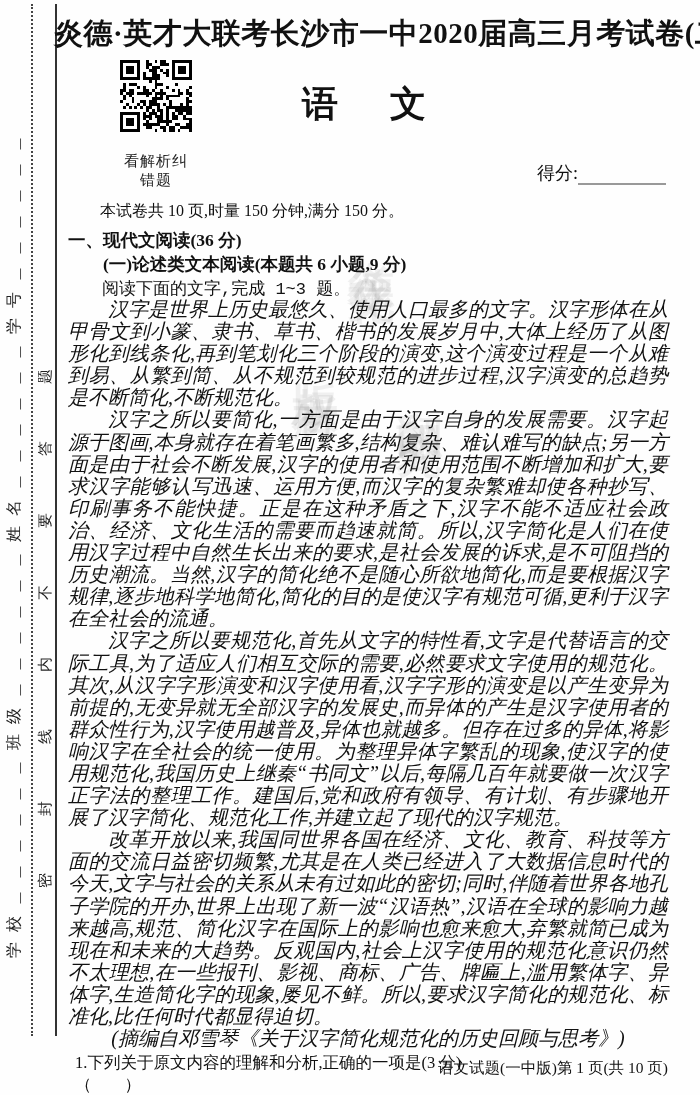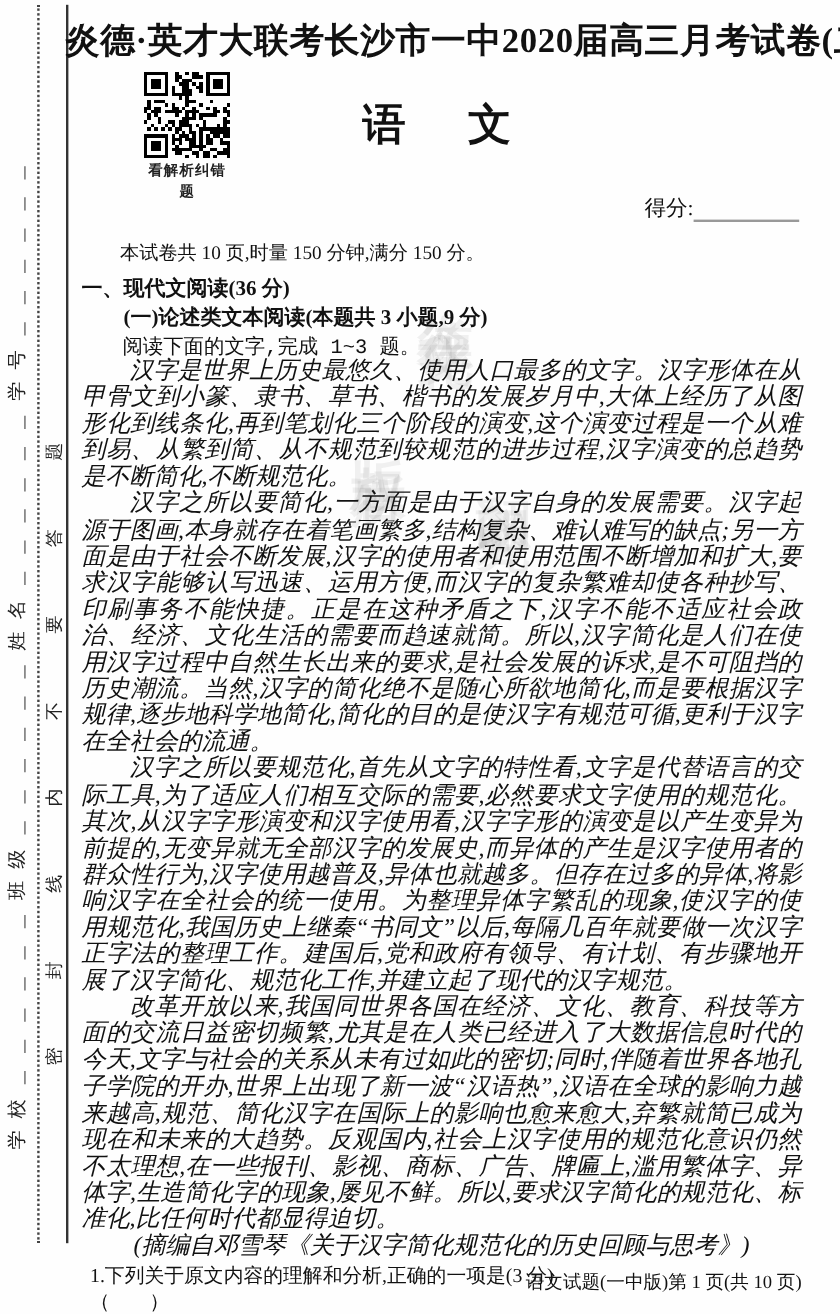--- a/index.html
+++ b/index.html
@@ -27,21 +27,21 @@
   .wm1{left:62px; top:0;}
   .wm2{left:6px; top:120px;}
   .wm3{left:110px; top:150px;}
   
   .content{position:absolute; left:68px; top:0; width:600px; z-index:1;}
   .exam-title{position:absolute; top:14px; left:-14px; width:636px;
     text-align:center; font-size:29px; font-weight:bold; white-space:nowrap;
     letter-spacing:0.5px;}
   .qr-wrap{position:absolute; left:50px; top:60px; width:76px; text-align:center;}
   .qr-wrap svg{display:block; width:72px; height:72px; margin:0 auto;}
-  .qr-caption{font-size:12px; letter-spacing:1px; margin-top:2px; color:#222;font-weight:bold;}
+  .qr-caption{font-size:15px; letter-spacing:1px; margin-top:20px; color:#222;}
   .subject-title{position:absolute; top:80px; left:0; width:600px;
     text-align:center; font-size:36px; font-weight:bold; letter-spacing:8px;}
   .score{position:absolute; top:161px; right:2px; font-size:18px; font-weight:normal;
     white-space:nowrap;text-align:center;}
   .score .blank{display:inline-block; width:88px; height:19px;
     border-bottom:2px solid #999; vertical-align:bottom;}
   .intro-note{position:absolute; top:201px; left:0; width:600px; font-size:16px;
     text-indent:2em;}
   .sec1{position:absolute; top:228px; left:0; width:600px; font-size:17.5px;
     font-weight:bold;}
@@ -303,21 +303,21 @@
     </div>
 
     <div class="subject-title">语　文</div>
 
     <div class="score">
       <span>得分:</span><span class="blank"></span>
     </div>
 
     <div class="intro-note">本试卷共 10 页,时量 150 分钟,满分 150 分。</div>
     <div class="sec1">一、现代文阅读(36 分)</div>
-    <div class="sec1-1">(一)论述类文本阅读(本题共 3 小题,9 分)</div>
+    <div class="sec1-1">(一)论述类文本阅读(本题共 6 小题,9 分)</div>
     <div class="instr">阅读下面的文字,完成 1~3 题。</div>
 
     <div class="flow">
       <div class="passage">
         <p>汉字是世界上历史最悠久、使用人口最多的文字。汉字形体在从甲骨文到小篆、隶书、草书、楷书的发展岁月中,大体上经历了从图形化到线条化,再到笔划化三个阶段的演变,这个演变过程是一个从难到易、从繁到简、从不规范到较规范的进步过程,汉字演变的总趋势是不断简化,不断规范化。</p>
         <p>汉字之所以要简化,一方面是由于汉字自身的发展需要。汉字起源于图画,本身就存在着笔画繁多,结构复杂、难认难写的缺点;另一方面是由于社会不断发展,汉字的使用者和使用范围不断增加和扩大,要求汉字能够认写迅速、运用方便,而汉字的复杂繁难却使各种抄写、印刷事务不能快捷。正是在这种矛盾之下,汉字不能不适应社会政治、经济、文化生活的需要而趋速就简。所以,汉字简化是人们在使用汉字过程中自然生长出来的要求,是社会发展的诉求,是不可阻挡的历史潮流。当然,汉字的简化绝不是随心所欲地简化,而是要根据汉字规律,逐步地科学地简化,简化的目的是使汉字有规范可循,更利于汉字在全社会的流通。</p>
         <p>汉字之所以要规范化,首先从文字的特性看,文字是代替语言的交际工具,为了适应人们相互交际的需要,必然要求文字使用的规范化。其次,从汉字字形演变和汉字使用看,汉字字形的演变是以产生变异为前提的,无变异就无全部汉字的发展史,而异体的产生是汉字使用者的群众性行为,汉字使用越普及,异体也就越多。但存在过多的异体,将影响汉字在全社会的统一使用。为整理异体字繁乱的现象,使汉字的使用规范化,我国历史上继秦“书同文”以后,每隔几百年就要做一次汉字正字法的整理工作。建国后,党和政府有领导、有计划、有步骤地开展了汉字简化、规范化工作,并建立起了现代的汉字规范。</p>
         <p>改革开放以来,我国同世界各国在经济、文化、教育、科技等方面的交流日益密切频繁,尤其是在人类已经进入了大数据信息时代的今天,文字与社会的关系从未有过如此的密切;同时,伴随着世界各地孔子学院的开办,世界上出现了新一波“汉语热”,汉语在全球的影响力越来越高,规范、简化汉字在国际上的影响也愈来愈大,弃繁就简已成为现在和未来的大趋势。反观国内,社会上汉字使用的规范化意识仍然不太理想,在一些报刊、影视、商标、广告、牌匾上,滥用繁体字、异体字,生造简化字的现象,屡见不鲜。所以,要求汉字简化的规范化、标准化,比任何时代都显得迫切。</p>
         <p class="source">(摘编自邓雪琴《关于汉字简化规范化的历史回顾与思考》)</p>
       </div>

